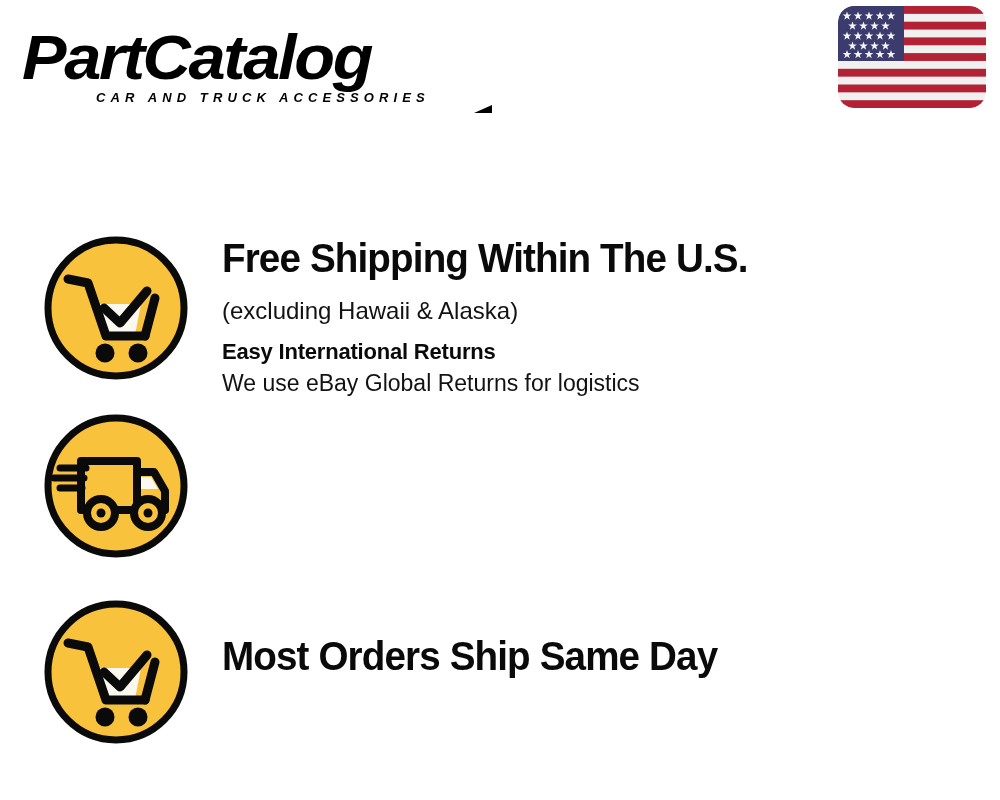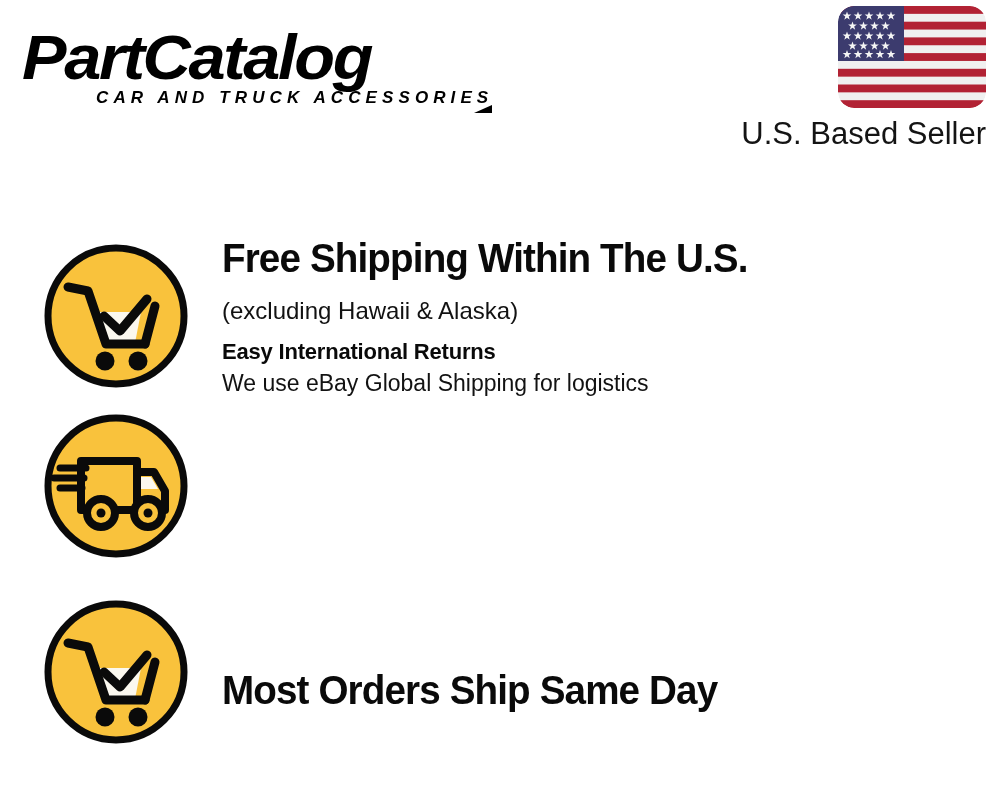--- a/index.html
+++ b/index.html
@@ -48,21 +48,21 @@
     transform: scaleX(1.06);
     transform-origin: left center;
   }
   .logo-tagline {
     position: absolute;
     left: 74px;
     top: 66px;
     font-family: "Liberation Sans", sans-serif;
     font-weight: bold;
     font-style: italic;
-    font-size: 17px;
+    font-size: 13px;
     line-height: 15px;
     letter-spacing: 5.1px;
     color: #000000;
     white-space: nowrap;
   }
   .logo-swoosh {
     position: absolute;
     left: 0;
     top: 80px;
     width: 470px;
@@ -103,21 +103,21 @@
   .features {
     position: absolute;
     left: 0;
     top: 232px;
     width: 1000px;
   }
   .feature-row {
     position: absolute;
     left: 40px;
     display: flex;
-    align-items: center;
+    align-items: flex-start;
   }
   .feature-row[data-row="0"] { top: 0px; }
   .feature-row[data-row="1"] { top: 178px; }
   .feature-row[data-row="2"] { top: 364px; }
 
   .badge {
     flex: 0 0 auto;
     width: 152px;
     height: 152px;
     position: relative;
@@ -227,21 +227,20 @@
               <use href="#starGlyph" x="47.5" y="40"></use>
             <use href="#starGlyph" x="9" y="48.5"></use>
               <use href="#starGlyph" x="20" y="48.5"></use>
             <use href="#starGlyph" x="31" y="48.5"></use>
               <use href="#starGlyph" x="42" y="48.5"></use>
             <use href="#starGlyph" x="53" y="48.5"></use>
           </g>
         </g>
       </svg>
     </span>
-    <div class="seller-label">U.S. Based Seller</div>
   </div>
 </div>
 
 <div class="features">
 
   <div class="feature-row" data-row="0">
     <div class="badge">
       <svg width="152" height="152" viewBox="0 0 152 152" aria-hidden="true">
         <circle cx="76" cy="76" r="68" fill="#F9C23C" stroke="#0a0a0a" stroke-width="7"></circle>
         <path d="M57 72 L101 72 L95 103 L63 103 Z" fill="#FBF8EF"></path>
@@ -249,21 +248,21 @@
         <path d="M105 104 L115 66" fill="none" stroke="#0a0a0a" stroke-width="9" stroke-linecap="round" stroke-linejoin="round"></path>
         <path d="M64 76 L80 91 L107 59" fill="none" stroke="#0a0a0a" stroke-width="9" stroke-linecap="round" stroke-linejoin="round"></path>
         <circle cx="65" cy="121" r="9.5" fill="#0a0a0a"></circle>
         <circle cx="98" cy="121" r="9.5" fill="#0a0a0a"></circle>
       </svg>
     </div>
     <div class="feature-text">
       <div class="feature-title">Free Shipping Within The U.S.</div>
       <div class="feature-sub">(excluding Hawaii &amp; Alaska)</div>
       <div class="feature-sub-strong">Easy International Returns</div>
-      <div class="feature-sub-plain">We use eBay Global Shipping for logistics</div>
+      <div class="feature-sub-plain">We use eBay Global Returns for logistics</div>
     </div>
   </div>
 
   <div class="feature-row" data-row="1">
     <div class="badge">
       <svg width="152" height="152" viewBox="0 0 152 152" aria-hidden="true">
         <circle cx="76" cy="76" r="68" fill="#F9C23C" stroke="#0a0a0a" stroke-width="7"></circle>
         <path d="M97 62 L113 62 L124 80 L124 100 L97 100 Z" fill="#F9C23C"></path>
         <path d="M101 67 L111 67 L118 79 L101 79 Z" fill="#FBF8EF"></path>
         <path d="M41 51 L97 51 L97 100 L41 100 Z" fill="none" stroke="#0a0a0a" stroke-width="8" stroke-linejoin="round"></path>

